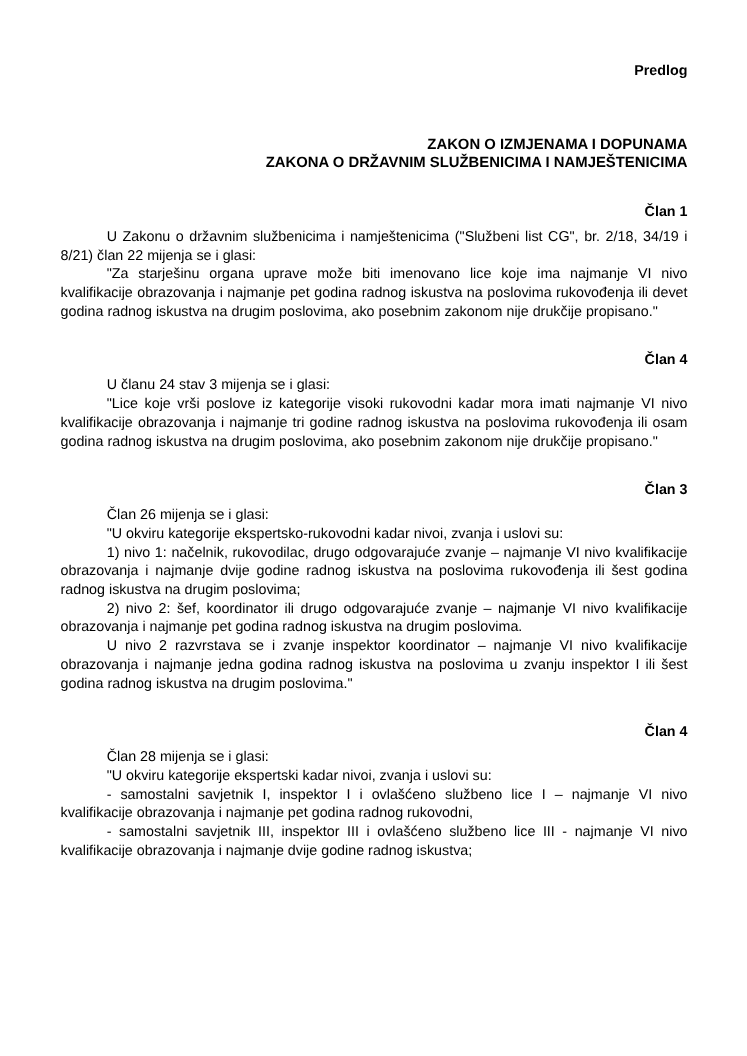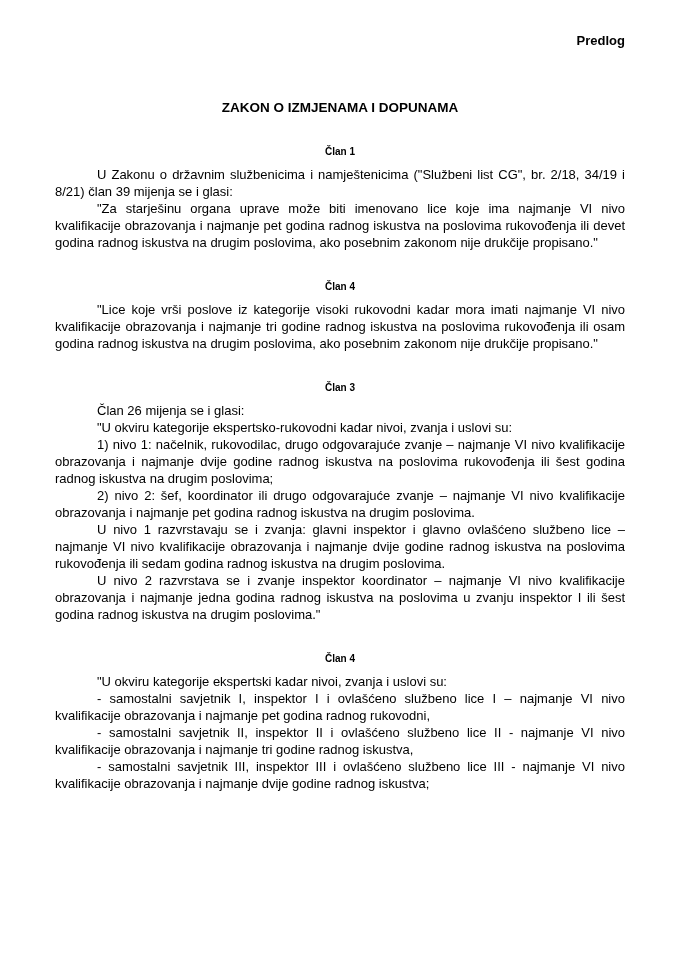--- a/index.html
+++ b/index.html
@@ -9,40 +9,40 @@
   }
   body {
     font-family: "Liberation Sans", sans-serif;
     color: #000000;
   }
   .page {
     width: 679px;
     height: 960px;
     box-sizing: border-box;
     background: #ffffff;
-    padding: 32px 54px 20px 55px;
+    padding: 55px 54px 20px 55px;
     overflow: hidden;
   }
   .doc-label {
     text-align: right;
     font-weight: bold;
     font-size: 13px;
     line-height: 17px;
     margin-bottom: 50px;
   }
   .doc-title {
-    text-align: center;
+    text-align: right;
     font-weight: bold;
     font-size: 13.5px;
     line-height: 17px;
   }
   .article-heading {
-    text-align: center;
+    text-align: right;
     font-weight: bold;
-    font-size: 10px;
+    font-size: 13px;
     line-height: 17px;
     margin-top: 27px;
     margin-bottom: 6px;
   }
   p.para {
     margin: 0;
     font-size: 13px;
     line-height: 17px;
     text-align: justify;
     text-indent: 42px;
@@ -50,44 +50,45 @@
 </style>
 </head>
 <body>
 
 <div class="page">
 
   <div class="doc-label">Predlog</div>
 
   <div class="doc-title">
     <div>ZAKON O IZMJENAMA I DOPUNAMA</div>
+    <div>ZAKONA O DRŽAVNIM SLUŽBENICIMA I NAMJEŠTENICIMA</div>
   </div>
 
   <div class="article">
     <div class="article-heading">Član 1</div>
-    <p class="para">U Zakonu o državnim službenicima i namještenicima ("Službeni list CG", br. 2/18, 34/19 i 8/21) član 39 mijenja se i glasi:</p>
+    <p class="para">U Zakonu o državnim službenicima i namještenicima ("Službeni list CG", br. 2/18, 34/19 i 8/21) član 22 mijenja se i glasi:</p>
     <p class="para">"Za starješinu organa uprave može biti imenovano lice koje ima najmanje VI nivo kvalifikacije obrazovanja i najmanje pet godina radnog iskustva na poslovima rukovođenja ili devet godina radnog iskustva na drugim poslovima, ako posebnim zakonom nije drukčije propisano."</p>
   </div>
 
   <div class="article">
     <div class="article-heading">Član 4</div>
+    <p class="para">U članu 24 stav 3 mijenja se i glasi:</p>
     <p class="para">"Lice koje vrši poslove iz kategorije visoki rukovodni kadar mora imati najmanje VI nivo kvalifikacije obrazovanja i najmanje tri godine radnog iskustva na poslovima rukovođenja ili osam godina radnog iskustva na drugim poslovima, ako posebnim zakonom nije drukčije propisano."</p>
   </div>
 
   <div class="article">
     <div class="article-heading">Član 3</div>
     <p class="para">Član 26 mijenja se i glasi:</p>
     <p class="para">"U okviru kategorije ekspertsko-rukovodni kadar nivoi, zvanja i uslovi su:</p>
     <p class="para">1) nivo 1: načelnik, rukovodilac, drugo odgovarajuće zvanje – najmanje VI nivo kvalifikacije obrazovanja i najmanje dvije godine radnog iskustva na poslovima rukovođenja ili šest godina radnog iskustva na drugim poslovima;</p>
     <p class="para">2) nivo 2: šef, koordinator ili drugo odgovarajuće zvanje – najmanje VI nivo kvalifikacije obrazovanja i najmanje pet godina radnog iskustva na drugim poslovima.</p>
-    <p class="para">U nivo 1 razvrstavaju se i zvanja: glavni inspektor i glavno ovlašćeno službeno lice – najmanje VI nivo kvalifikacije obrazovanja i najmanje dvije godine radnog iskustva na poslovima rukovođenja ili sedam godina radnog iskustva na drugim poslovima.</p>
     <p class="para">U nivo 2 razvrstava se i zvanje inspektor koordinator – najmanje VI nivo kvalifikacije obrazovanja i najmanje jedna godina radnog iskustva na poslovima u zvanju inspektor I ili šest godina radnog iskustva na drugim poslovima."</p>
   </div>
 
   <div class="article">
     <div class="article-heading">Član 4</div>
+    <p class="para">Član 28 mijenja se i glasi:</p>
     <p class="para">"U okviru kategorije ekspertski kadar nivoi, zvanja i uslovi su:</p>
     <p class="para">- samostalni savjetnik I, inspektor I i ovlašćeno službeno lice I – najmanje VI nivo kvalifikacije obrazovanja i najmanje pet godina radnog rukovodni,</p>
-    <p class="para">- samostalni savjetnik II, inspektor II i ovlašćeno službeno lice II - najmanje VI nivo kvalifikacije obrazovanja i najmanje tri godine radnog iskustva,</p>
     <p class="para">- samostalni savjetnik III, inspektor III i ovlašćeno službeno lice III - najmanje VI nivo kvalifikacije obrazovanja i najmanje dvije godine radnog iskustva;</p>
   </div>
 
 </div>
 
 </body></html>

